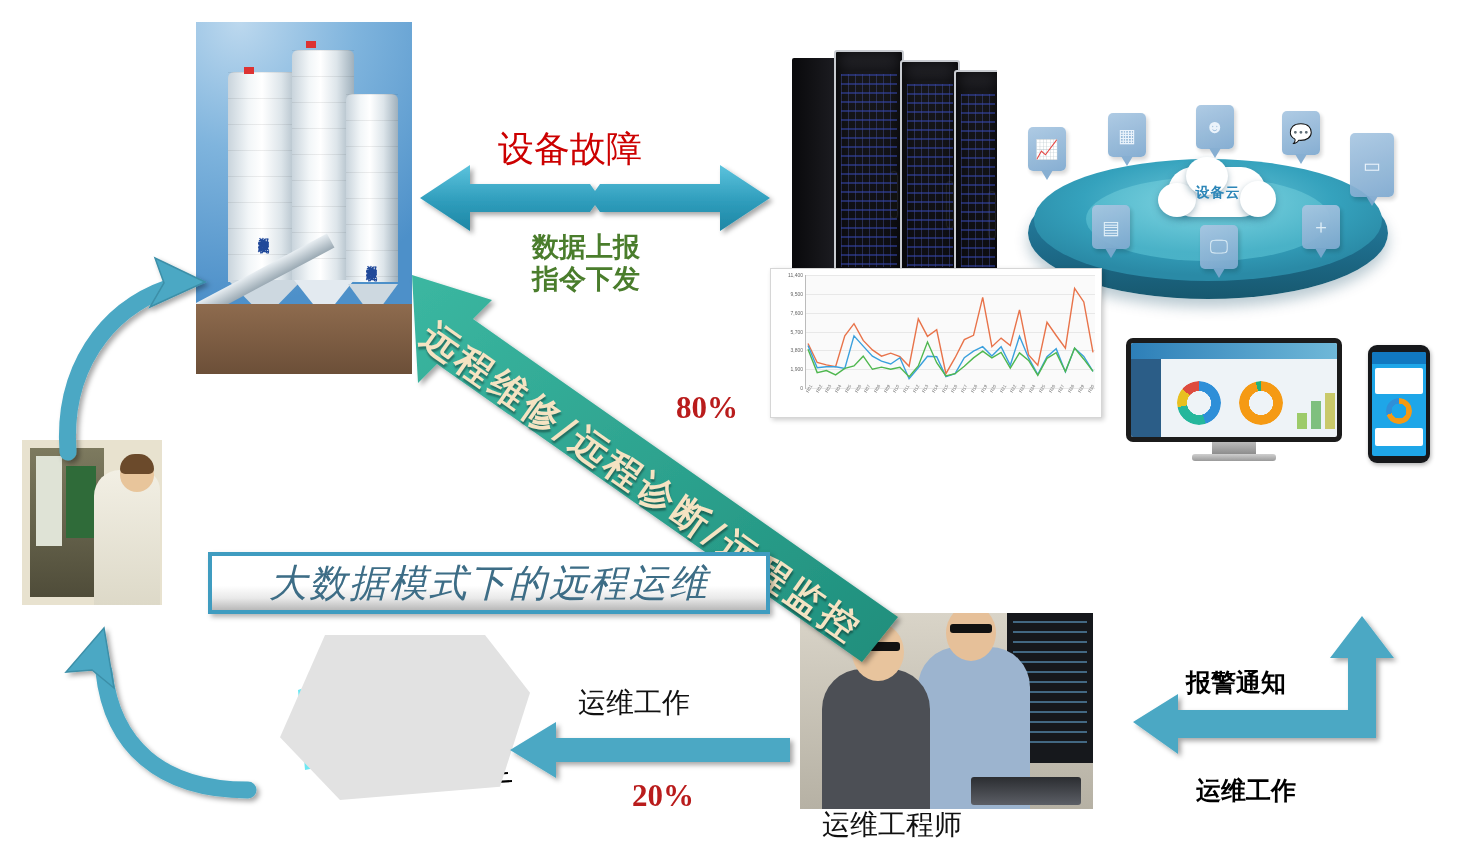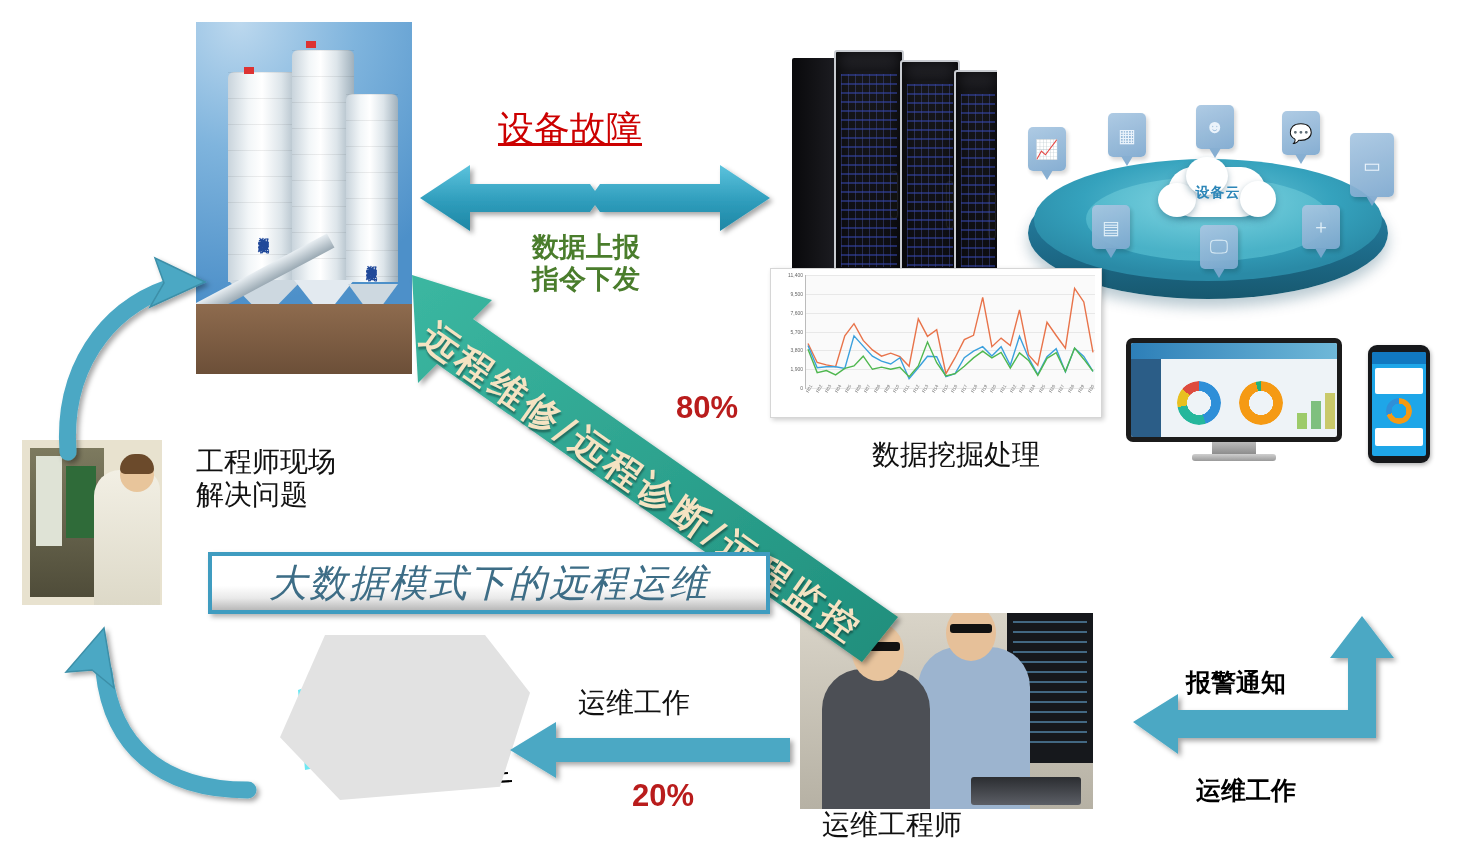--- a/index.html
+++ b/index.html
@@ -9,21 +9,21 @@
     font-family:"Liberation Sans","DejaVu Sans",sans-serif;
     overflow:hidden;
     position:relative;
   }
   #stage{position:absolute;left:0;top:0;width:1471px;height:858px;}
   .abs{position:absolute;}
 
   
   .lbl{white-space:pre;line-height:1.18;}
   .serif{font-family:"DejaVu Serif","Liberation Serif",serif;}
-  .sans{font-family:Liberation Sans, sans-serif;}
+  .sans{font-family:Liberation Serif, serif;}
 
   .t-recover{color:#19c419;font-size:33px;font-weight:400;text-align:left;}
   .t-fault{color:#cc0000;font-size:36px;}
   .t-report{color:#4a7d2c;font-size:27px;font-weight:bold;text-align:center;}
   .t-black{color:#111;font-size:28px;}
   .t-black-b{color:#000;font-size:25px;font-weight:bold;}
   .t-orange{color:#b91c1c;font-size:31px;font-weight:bold;}
   .t-title{color:#3d6d86;font-size:38px;font-style:italic;letter-spacing:2px;}
 
   
@@ -426,45 +426,42 @@
       <polygon points="510,750 556,722 556,738 790,738 790,762 556,762 556,778" fill="#4ba8c4"></polygon>
     </g>
 
     <g filter="url(#sh)">
       <polygon points="1133,722 1178,694 1178,710 1348,710 1348,658 1330,658 1362,616 1394,658 1376,658
                        1376,738 1178,738 1178,754" fill="#4ba8c4"></polygon>
     </g>
   </svg>
 
 
-  <div class="abs lbl serif t-fault" style="left:498px;top:108px;text-decoration:underline;">设备故障</div>
+  <div class="abs lbl serif t-fault" style="left:498px;top:128px;">设备故障</div>
 
   <div class="abs lbl sans t-report" style="left:532px;top:232px;">数据上报
 指令下发</div>
 
   <div class="abs" style="left:430px;top:300px;width:470px;height:300px;pointer-events:none;">
     <div class="lbl serif" style="position:absolute;left:8px;top:14px;
          transform:rotate(35deg);transform-origin:left top;
          color:#f5e3c2;font-size:37px;font-weight:bold;letter-spacing:4px;
          text-shadow:2px 2px 2px rgba(0,0,0,.35);">远程维修/远程诊断/远程监控</div>
   </div>
 
   <div class="abs lbl sans t-orange" style="left:676px;top:390px;">80%</div>
 
   <div class="abs lbl sans t-orange" style="left:632px;top:778px;">20%</div>
 
-  <div class="abs lbl serif t-black" style="left:196px;top:445px;">工程师现场
-解决问题</div>
 
 
   <div class="abs lbl serif t-black" style="left:578px;top:686px;">运维工作</div>
 
   <div class="abs lbl serif t-black" style="left:822px;top:808px;">运维工程师</div>
 
-  <div class="abs lbl serif t-black" style="left:872px;top:438px;">数据挖掘处理</div>
 
   <div class="abs lbl sans t-black-b" style="left:1186px;top:668px;">报警通知</div>
 
   <div class="abs lbl sans t-black-b" style="left:1196px;top:776px;">运维工作</div>
 
   <div class="abs" id="titlebox">
     <div class="lbl serif t-title">大数据模式下的远程运维</div>
   </div>
 
 </div>

